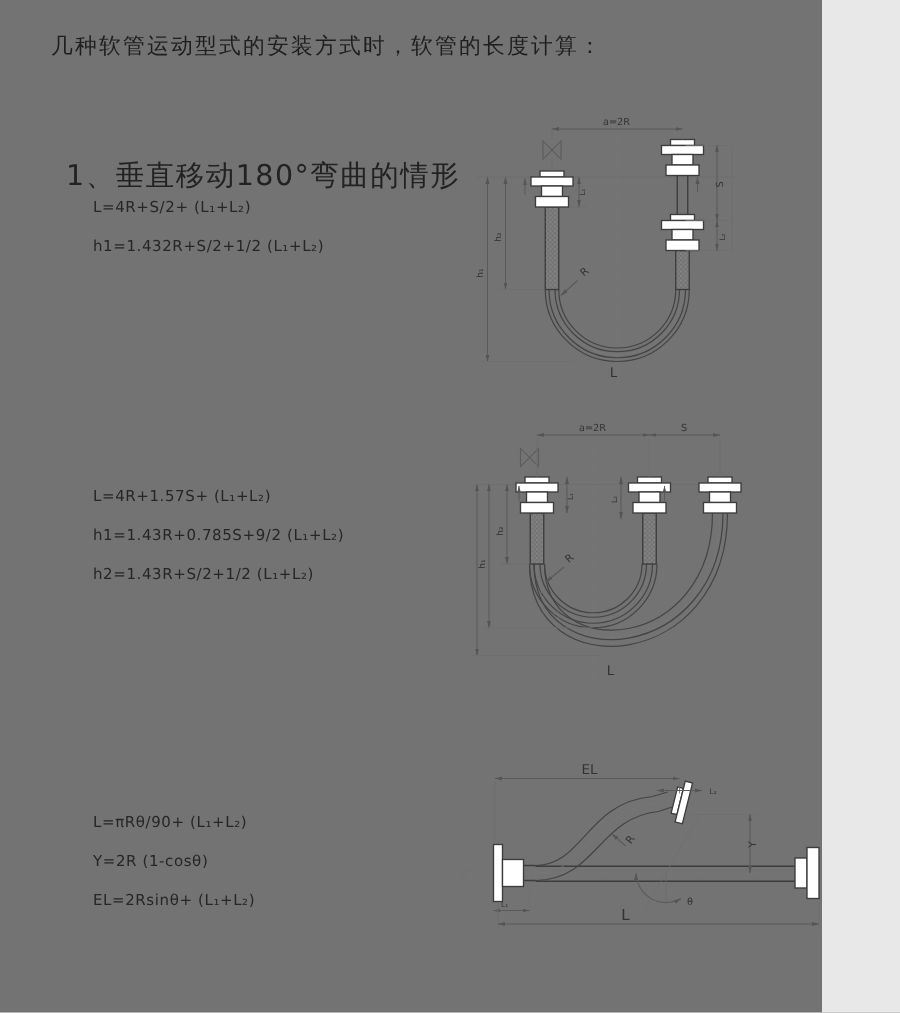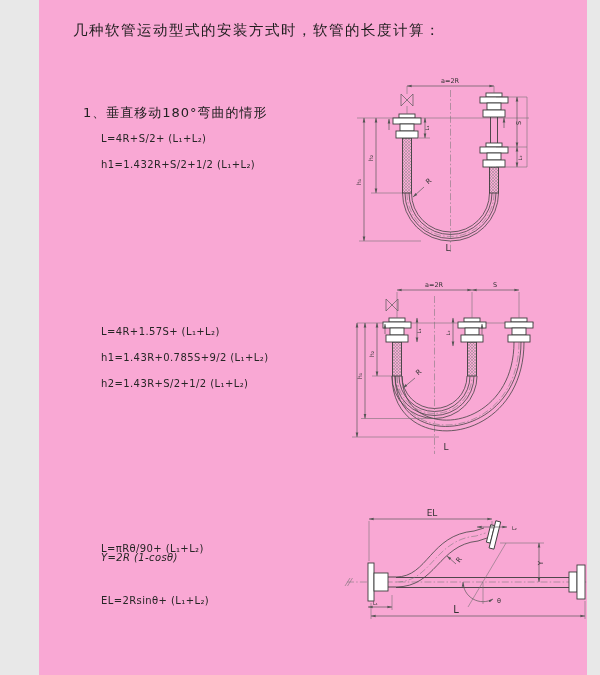--- a/index.html
+++ b/index.html
@@ -1,23 +1,23 @@
 <!DOCTYPE html>
 <html><head>
 <meta charset="utf-8">
 <style>
   html,body{margin:0;padding:0;background:#e8e8e8;}
   .page{
-    position:relative;width:548px;height:675px;background:#f9a8d4;
+    position:relative;width:548px;height:675px;background:#737373;
     font-family:"DejaVu Sans","Liberation Sans",sans-serif;
-    color:#222222;overflow:hidden;margin-left:39px;
+    color:#222222;overflow:hidden;
   }
   .abs{position:absolute;white-space:nowrap;}
   .title{font-size:14.5px;letter-spacing:1.5px;color:#1e1e1e;}
-  .heading{font-size:13px;letter-spacing:1px;color:#222;}
+  .heading{font-size:19px;letter-spacing:1px;color:#222;}
   .formula{font-size:10px;letter-spacing:0.4px;color:#262626;}
   svg{position:absolute;overflow:visible;}
   svg text{fill:#333;font-family:"DejaVu Sans",sans-serif;}
   .dim{stroke:#5a5a5a;stroke-width:0.7;fill:none;}
   .thin{stroke:#6e6e6e;stroke-width:0.55;fill:none;}
   .pipe{stroke:#3c3c3c;stroke-width:0.9;fill:none;}
   .hose{stroke:#444;stroke-width:0.8;fill:none;}
   .cl{stroke:#787878;stroke-width:0.55;fill:none;stroke-dasharray:7 2.2 1.5 2.2;}
   .plate{fill:#ffffff;stroke:#3c3c3c;stroke-width:0.9;}
   .braid{stroke:#3c3c3c;stroke-width:0.9;}
@@ -31,21 +31,21 @@
 
   <div class="abs heading" style="left:44px;top:104px;">1、垂直移动180°弯曲的情形</div>
   <div class="abs formula" style="left:62px;top:133px;">L=4R+S/2+ (L₁+L₂)</div>
   <div class="abs formula" style="left:62px;top:159px;">h1=1.432R+S/2+1/2 (L₁+L₂)</div>
 
   <div class="abs formula" style="left:62px;top:326px;">L=4R+1.57S+ (L₁+L₂)</div>
   <div class="abs formula" style="left:62px;top:352px;">h1=1.43R+0.785S+9/2 (L₁+L₂)</div>
   <div class="abs formula" style="left:62px;top:378px;">h2=1.43R+S/2+1/2 (L₁+L₂)</div>
 
   <div class="abs formula" style="left:62px;top:543px;">L=πRθ/90+ (L₁+L₂)</div>
-  <div class="abs formula" style="left:62px;top:552px;font-style:italic;">Y=2R (1-cosθ)</div>
+  <div class="abs formula" style="left:62px;top:569px;">Y=2R (1-cosθ)</div>
   <div class="abs formula" style="left:62px;top:595px;">EL=2Rsinθ+ (L₁+L₂)</div>
 
   <svg style="left:310px;top:70px;" width="280" height="190" viewBox="0 0 280 190">
     <defs>
       <marker id="ar1" markerWidth="8" markerHeight="8" refX="6.6" refY="3.5" orient="auto-start-reverse">
         <path d="M0,1.6 L6.8,3.5 L0,5.4 Z" fill="#555"></path>
       </marker>
       <pattern id="hat1" width="3" height="3" patternUnits="userSpaceOnUse">
         <path d="M0,3 L3,0 M0,0 L3,3" stroke="#8a8a8a" stroke-width="0.5"></path>
       </pattern>

